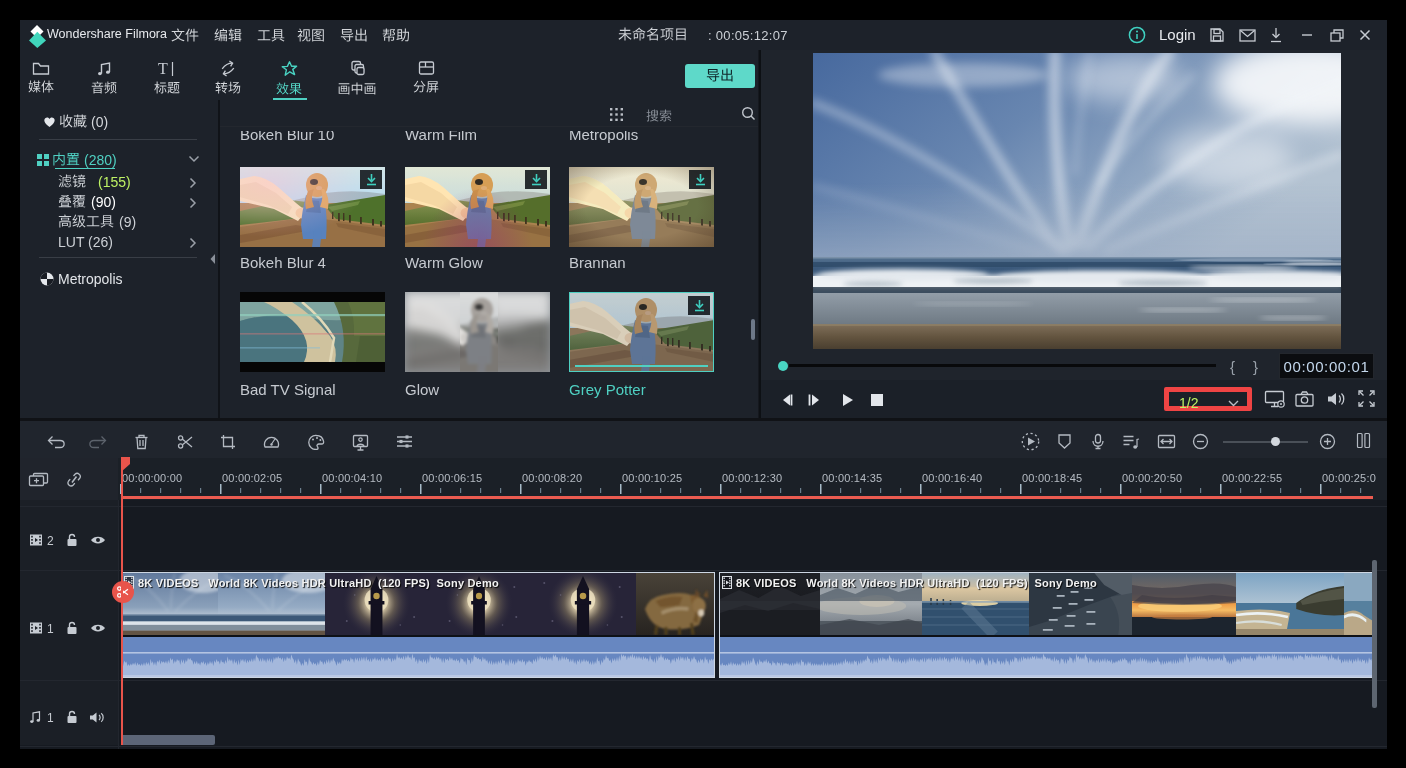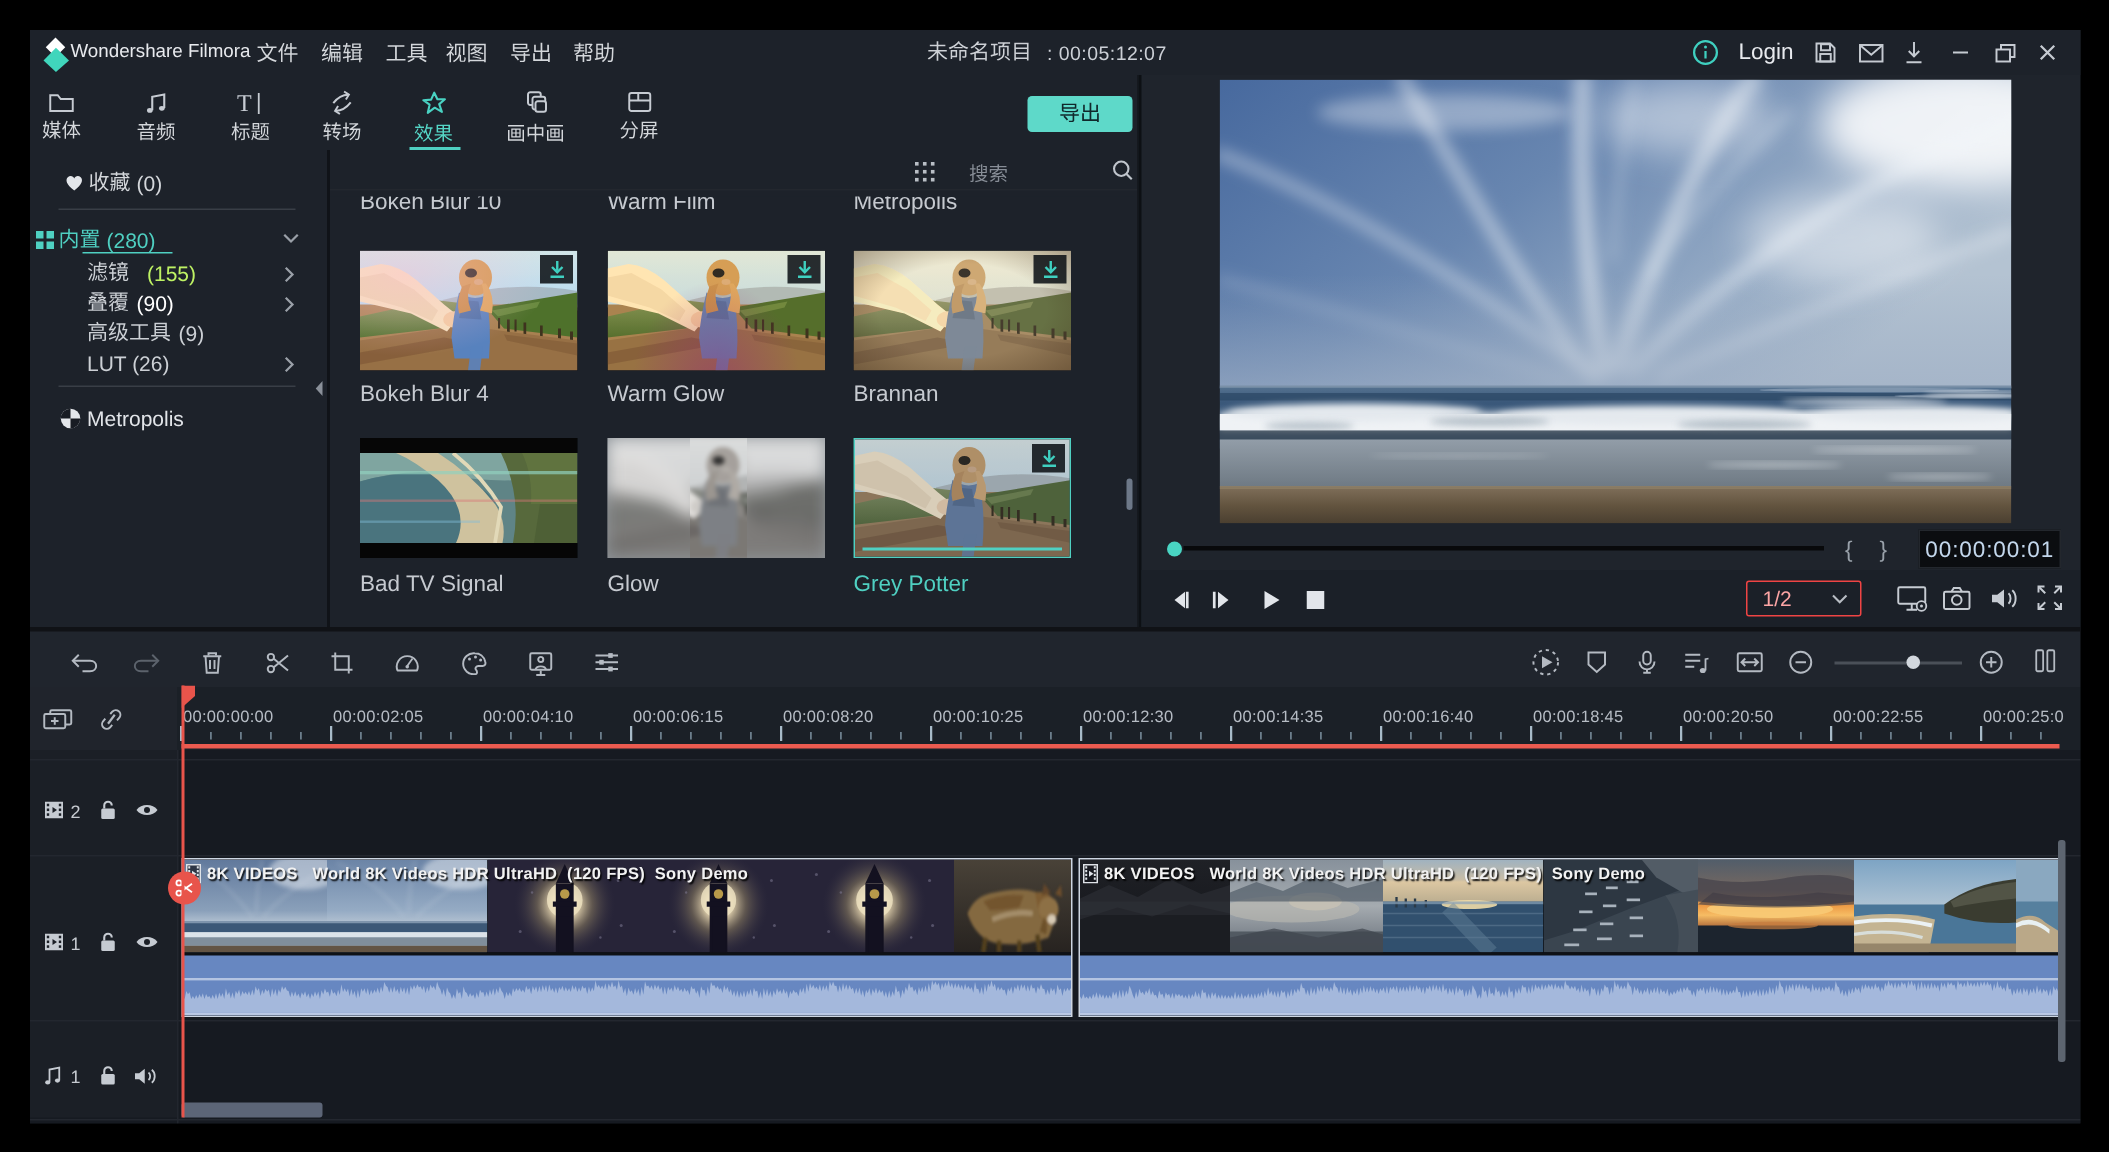--- a/index.html
+++ b/index.html
@@ -4,21 +4,21 @@
 html,body{width:1406px;height:768px;background:#000;font-family:"Liberation Sans",sans-serif;overflow:hidden}
 #page{position:relative;width:1406px;height:768px;background:#000}
 .abs{position:absolute}
 .cjk{display:block}
 svg{display:block}
 #win{position:absolute;left:20px;top:20px;width:1367px;height:729px;background:#15181e;overflow:hidden}
 
 #titlebar{position:absolute;left:0;top:0;width:1398px;height:30px;background:#1d222a}
 #titlebar .menu{position:absolute;top:8px}
 #cntr{position:absolute;top:7px;left:598px;display:flex;align-items:center;color:#ccd0d6;font-size:13px}
-#cntr .t{margin-left:10px;letter-spacing:.3px}
+#cntr .t{margin-left:20px;letter-spacing:.3px}
 .tico{position:absolute;top:7px;color:#c6cbd2}
 
 #tabbar{position:absolute;left:0;top:30px;width:738px;height:50px;background:#1d222a}
 .tab{position:absolute;top:10px;display:flex;flex-direction:column;align-items:center;transform:translateX(-50%)}
 .tab .lbl{margin-top:4px}
 #exportbtn{position:absolute;left:665px;top:14px;width:70px;height:24px;background:#5ed9c9;border-radius:3px;display:flex;align-items:center;justify-content:center}
 
 #sidebar{position:absolute;left:0;top:80px;width:198px;height:318px;background:#1d222a}
 .sbrow{position:absolute;display:flex;align-items:center}
 .sep{position:absolute;left:19px;width:158px;height:1px;background:#393e46}
@@ -27,21 +27,21 @@
 #fx{position:absolute;left:198px;top:80px;width:540px;height:318px;background:#1d222a;overflow:hidden;border-left:2px solid #101318}
 #fxhead{position:absolute;left:0;top:0;width:538px;height:27px;background:#1d222a;border-bottom:1px solid #23272e;z-index:3}
 .thumb{position:absolute;width:145px;height:80px;background:#0c0e12;overflow:hidden}
 .tlabel{position:absolute;font-size:15px;color:#c6cad0}
 .badge{position:absolute;right:3px;top:3px;width:22px;height:19px;background:rgba(14,18,23,.88);display:flex;align-items:center;justify-content:center}
 
 #preview{position:absolute;left:739px;top:30px;width:628px;height:368px;background:#1f242c;border-left:2px solid #0d1014}
 #video{position:absolute;left:52px;top:3px;width:528px;height:296px;overflow:hidden}
 #seekrow{position:absolute;left:0;top:299px;width:626px;height:69px}
 #timebox{position:absolute;left:518px;top:4px;width:95px;height:26px;background:#0b0d10;border:1px solid #23272d;color:#c3d7ec;font-size:15px;display:flex;align-items:center;justify-content:center;letter-spacing:.6px}
-#zoomsel{position:absolute;left:403px;top:38px;width:77px;height:24px;border:1px solid #ef4444;border-radius:2px;color:#fca5a5;font-size:14px}
+#zoomsel{position:absolute;left:403px;top:38px;width:88px;height:24px;border:5px solid #ef4444;border-radius:2px;color:#bef264;font-size:14px}
 
 #tltool{position:absolute;left:0;top:398px;width:1367px;height:40px;background:#20252d;border-top:3px solid #101216}
 #tlhead{position:absolute;left:0;top:438px;width:1367px;height:42px;background:#1b2027}
 #tlheadL{position:absolute;left:0;top:0;width:98px;height:42px;background:#20242c}
 #tracks{position:absolute;left:0;top:480px;width:1367px;height:249px;background:#161a21}
 #trackcol{position:absolute;left:0;top:0;width:98px;height:245px;background:#1b1f26}
 .hline{position:absolute;left:0;width:1367px;height:1px;background:#23272f}
 .tnum{color:#c6cad0;font-size:12px}
 .clip{position:absolute;top:72px;height:106px;border:1px solid #cdd6e2;background:#0e1116;overflow:hidden}
 .cthumbs{position:absolute;left:0;top:0;height:62px;display:flex;overflow:hidden}
@@ -301,21 +301,21 @@
             <svg class="cjk " width="28.0" height="16.1" viewBox="0 0 28.0 16.1" xmlns="http://www.w3.org/2000/svg">
               <g fill="#d4d7db" transform="translate(0,12.32) scale(0.014000,-0.014000)">
                 <path transform="translate(0.0,0)" d="M588 574H805C784 447 751 338 703 248C651 340 611 446 583 559ZM577 840C548 666 495 502 409 401C426 386 453 353 463 338C493 375 519 418 543 466C574 361 613 264 662 180C604 96 527 30 426 -19C442 -35 466 -66 475 -81C570 -30 645 35 704 115C762 34 830 -31 912 -76C923 -57 947 -29 964 -15C878 27 806 95 747 178C811 285 853 416 881 574H956V645H611C628 703 643 765 654 828ZM92 100C111 116 141 130 324 197V-81H398V825H324V270L170 219V729H96V237C96 197 76 178 61 169C73 152 87 119 92 100Z"></path>
                 <path transform="translate(1000.0,0)" d="M834 471C817 384 792 304 760 233C746 313 735 413 730 533H952V598H888L914 619C895 644 852 676 816 696L771 662C799 645 831 620 852 598H728L727 663H699V706H942V770H699V840H625V770H372V840H298V770H60V706H298V636H372V706H625V634H659L660 598H227V422H144V593H86V328H144V360H227V321V277H41V213H97V169C97 107 88 17 34 -48C48 -56 69 -70 81 -80C143 -9 153 96 153 167V213H224C219 123 204 26 163 -50C179 -56 207 -71 219 -82C282 31 292 198 292 321V533H663C672 374 689 244 713 145C694 114 673 85 650 59V88H537V161H641V348H537V418H641V470H343V-24H399V36H629C603 9 574 -15 543 -36C560 -46 588 -69 599 -82C652 -42 698 7 738 62C772 -32 818 -81 873 -81C931 -81 956 -56 967 78C950 84 928 98 914 111C909 12 899 -14 878 -15C845 -15 810 33 783 132C836 224 875 334 902 459ZM482 88H399V161H482ZM482 348H399V418H482ZM399 299H585V211H399Z"></path>
               </g>
             </svg>
           </div>
           <span style="color:#d4d7db;font-size:14px;margin-left:4px">(0)</span>
         </div>
 <div class="sep" style="top:39px"></div>
-<div class="sbrow" style="left:4px;top:52px">
+<div class="sbrow" style="left:17px;top:52px">
           <svg width="12" height="12" viewBox="0 0 12 12" xmlns="http://www.w3.org/2000/svg">
             <g fill="#4fd0c2">
               <rect x="0" y="0" width="5" height="5"></rect>
               <rect x="7" y="0" width="5" height="5"></rect>
               <rect x="0" y="7" width="5" height="5"></rect>
               <rect x="7" y="7" width="5" height="5"></rect>
             </g>
           </svg>
           <div style="margin-left:3px">
             <svg class="cjk " width="28.0" height="16.1" viewBox="0 0 28.0 16.1" xmlns="http://www.w3.org/2000/svg">

